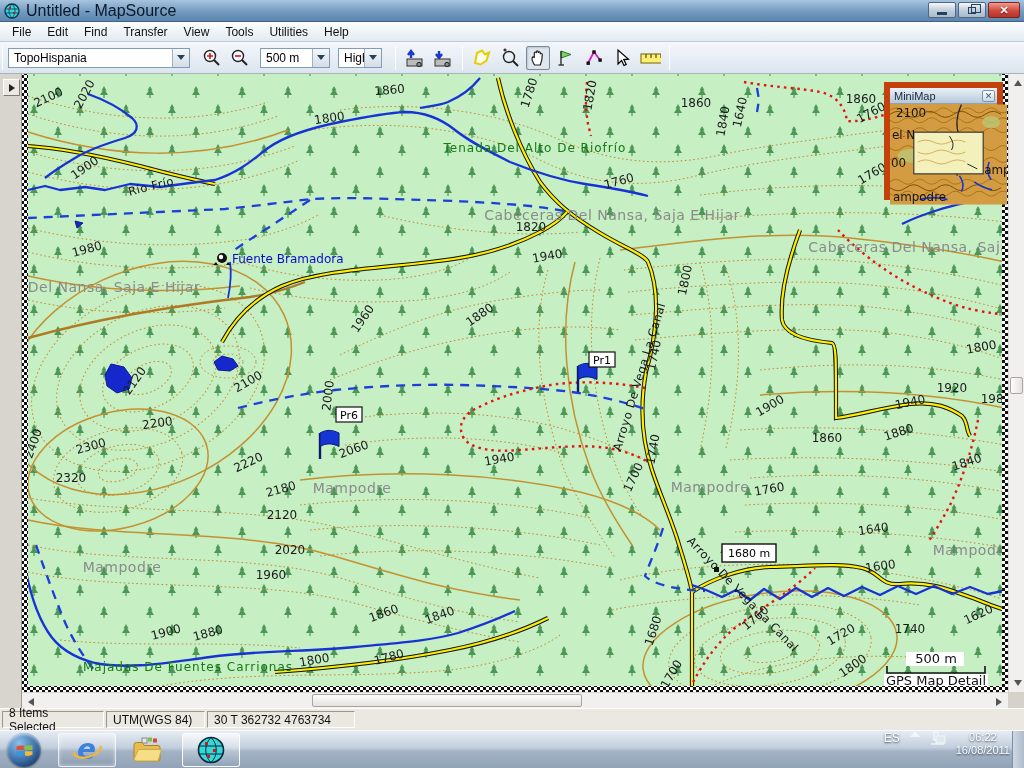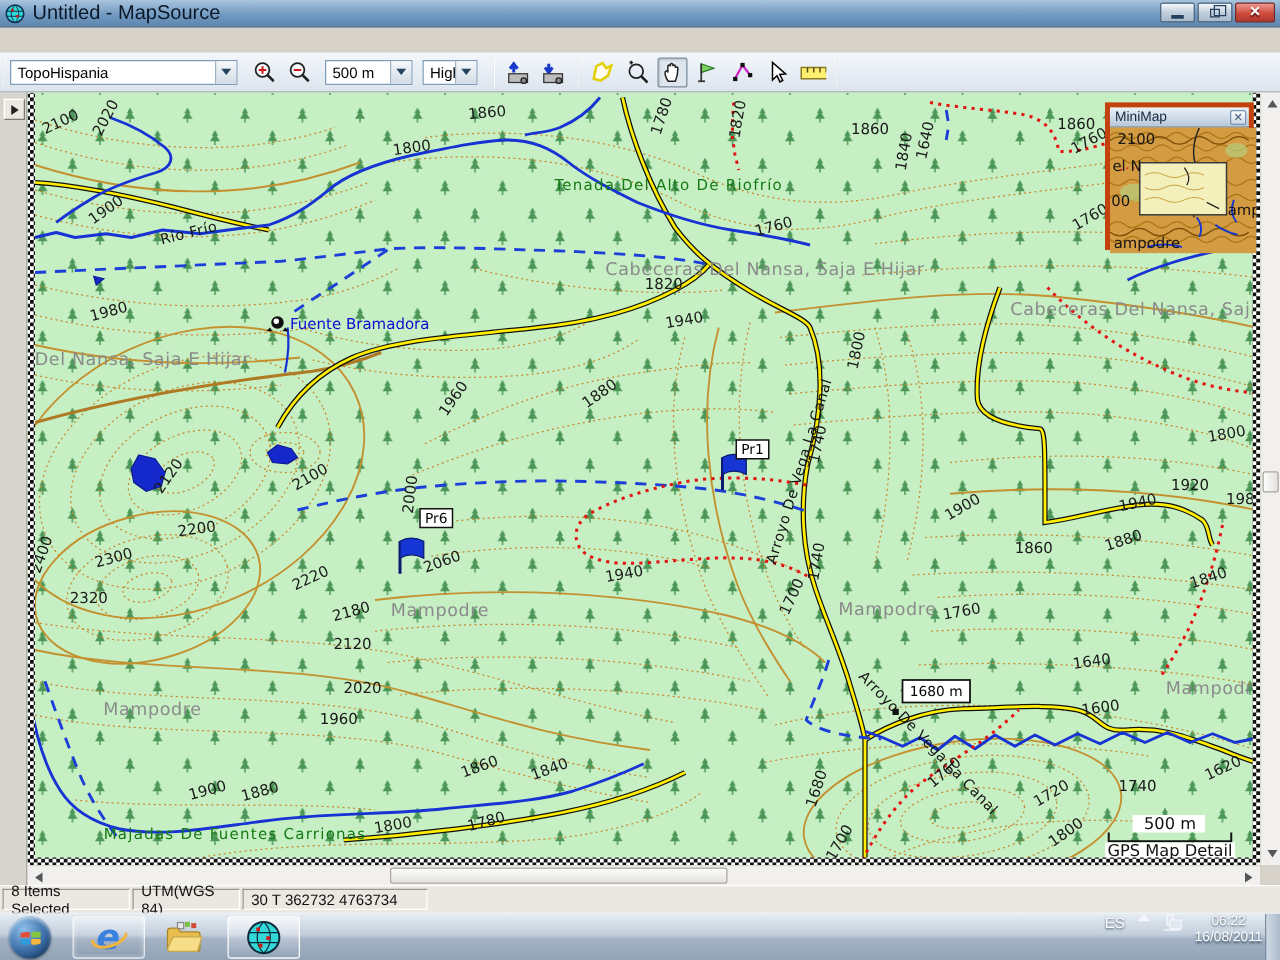--- a/index.html
+++ b/index.html
@@ -74,21 +74,21 @@
   .tkbtn{position:absolute;top:2px;width:58px;height:34px;border-radius:3px;display:flex;align-items:center;justify-content:center;}
   .tkbtn.framed{border:1px solid rgba(255,255,255,.75);background:linear-gradient(rgba(255,255,255,.35),rgba(255,255,255,.08) 50%,rgba(90,110,130,.15));box-shadow:inset 0 0 4px rgba(255,255,255,.5);}
   .tkbtn.active{border:1px solid rgba(255,255,255,.95);background:linear-gradient(rgba(255,255,255,.65),rgba(255,255,255,.25) 50%,rgba(140,160,185,.25));}
   .tray{position:absolute;right:14px;top:0;height:38px;display:flex;gap:10px;color:#fff;text-shadow:0 1px 2px rgba(20,40,60,.8);}
   .clock{text-align:center;font-size:11px;line-height:13px;}
   .tup{width:0;height:0;border-left:5px solid transparent;border-right:5px solid transparent;border-bottom:6px solid #f2f6fa;}
   .showdesk{position:absolute;right:0;top:0;width:12px;height:38px;border-left:1px solid #7e8ea0;
     background:linear-gradient(90deg,#cfd9e4,#aebccb);}
 
   
-  .minimap{position:absolute;left:862px;top:8px;width:119px;height:118px;border:4px solid #c2410c;background:#d49c42;}
+  .minimap{position:absolute;left:862px;top:8px;width:119px;height:118px;border:6px solid #c2410c;background:#d49c42;}
   .mm-title{height:16px;background:linear-gradient(#eaf1f8,#b7c8da);display:flex;align-items:center;
     padding:0 4px;font-size:11px;color:#16283c;border-bottom:1px solid #8fa2b6;}
   .mm-close{position:absolute;right:2px;top:2px;width:13px;height:12px;border:1px solid #7996b1;border-radius:2px;
     background:linear-gradient(#fff,#ccd8e5);display:flex;align-items:center;justify-content:center;
     font-size:9px;color:#44607c;line-height:1;}
 
   
   text{font-family:"DejaVu Sans",sans-serif;}
   .lbl-ct{font-size:12px;fill:#1a1a1a;}
   .lbl-rg{font-size:14px;fill:#8a8a8a;letter-spacing:.5px;}
@@ -117,20 +117,30 @@
         </div>
       <div class="wbtn">
           <div class="g-max"></div>
         </div>
       <div class="wbtn close">
           <span class="g-x">✕</span>
         </div>
     </div>
   </div>
 
+  <div class="menubar" id="menubar">
+      <div class="menuitem">File</div>
+      <div class="menuitem">Edit</div>
+      <div class="menuitem">Find</div>
+      <div class="menuitem">Transfer</div>
+      <div class="menuitem">View</div>
+      <div class="menuitem">Tools</div>
+      <div class="menuitem">Utilities</div>
+      <div class="menuitem">Help</div>
+    </div>
 
   <div class="toolbar">
     <div class="tsep" style="margin-left:2px"></div>
     <div class="combo" style="width:182px">
       <span class="cval">TopoHispania</span>
       <span class="cbtn">
           <span class="carr"></span>
         </span>
     </div>
     <div class="tbtn">
@@ -548,21 +558,21 @@
   <div class="hscroll">
     <div class="sarr sa-left"></div>
     <div class="hthumb"></div>
     <div class="sarr sa-right"></div>
   </div>
 
   <div class="statusbar">
     <div class="scell" style="width:102px">
         <span>8 Items Selected</span>
       </div>
-    <div class="scell" style="width:86px">
+    <div class="scell" style="width:99px">
         <span>UTM(WGS 84)</span>
       </div>
     <div class="scell" style="width:148px">
         <span>30 T 362732 4763734</span>
       </div>
     <div class="scell" style="flex:1;border-color:transparent"></div>
   </div>
 
   <div class="taskbar">
     <div class="orb">

